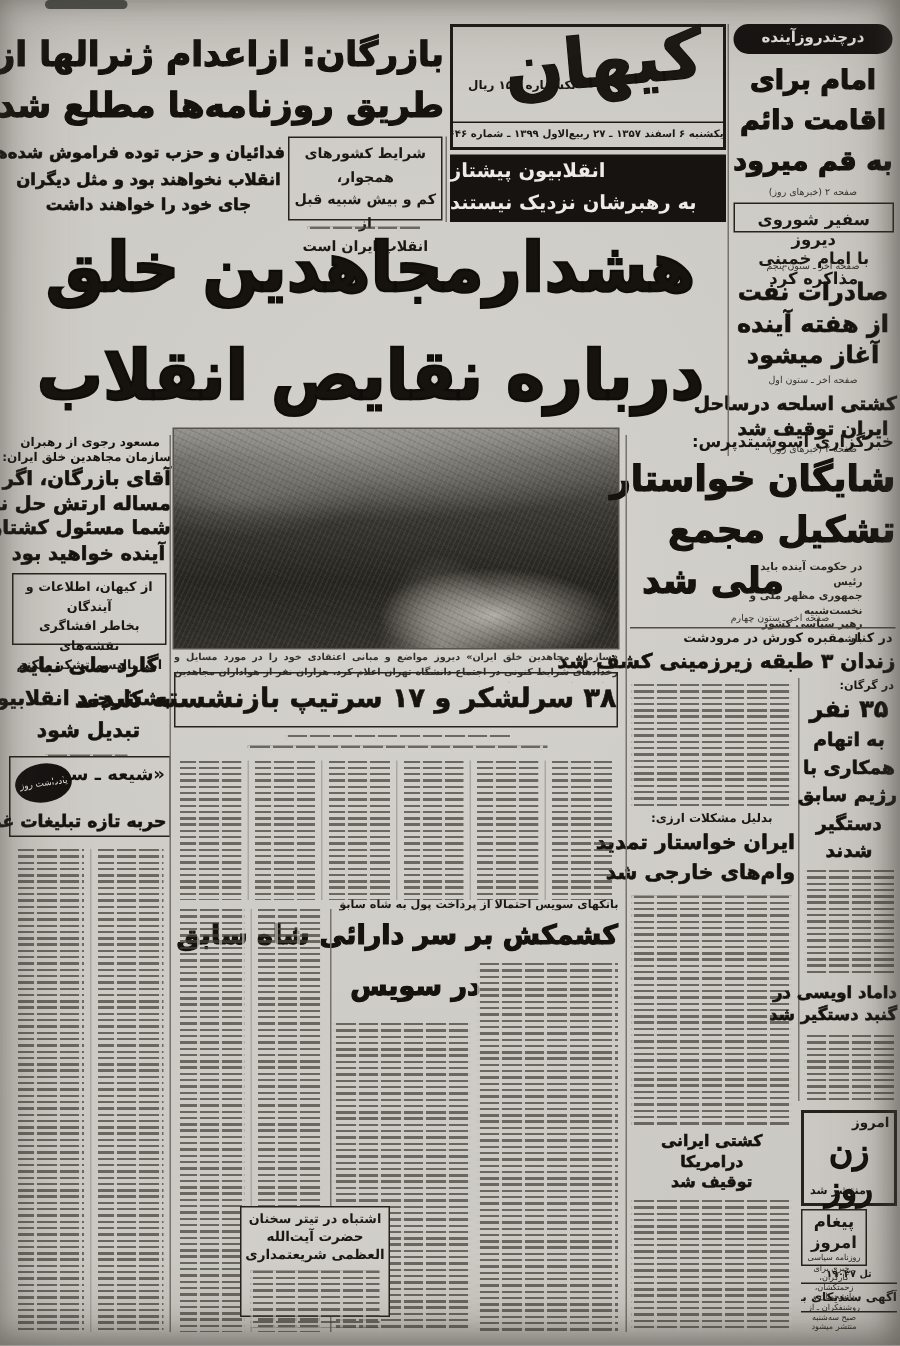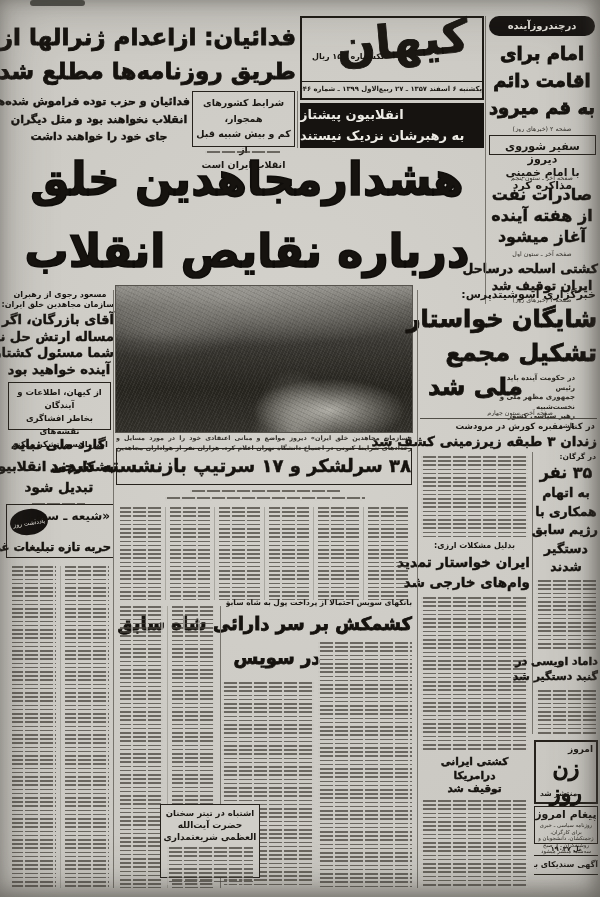--- a/index.html
+++ b/index.html
@@ -93,21 +93,21 @@
   #gorg-lines{left:534px;top:462px;width:64px;font-size:12.5px;line-height:18.5px}
   #gorg-lines .big{font-size:16px;line-height:22px}
   #gorg-sim1{left:536px;top:580px;width:60px;height:70px}
   #oveisi{left:534px;top:655px;width:64px;font-size:11px;line-height:14.5px}
   #gorg-sim2{left:536px;top:690px;width:60px;height:44px}
   
   #zan{left:534px;top:740px;width:64px;height:64px;border-width:2px}
   #zan-today{position:absolute;right:3px;top:2px;font-size:9px;font-weight:bold}
   #zan-logo{position:absolute;left:0;right:0;top:14px;font-size:22px;font-weight:normal;text-align:center;-webkit-text-stroke:1.2px #12100c;letter-spacing:-1px}
   #zan-pub{position:absolute;left:4px;bottom:4px;font-size:7.5px;font-weight:bold}
-  #peygham{left:534px;top:806px;width:64px;height:38px;border-width:1.2px}
+  #peygham{left:534px;top:806px;width:44px;height:38px;border-width:1.2px}
   #peygham-title{font-size:11px;font-weight:bold;text-align:center;line-height:14px;padding-top:1px}
   #peygham-body{font-size:5.4px;line-height:6.6px;padding:0 2px;text-align:center;color:#2c2922}
   #tel{left:534px;top:845px;width:64px;font-size:6.5px;text-align:center;font-weight:bold}
   #union{left:534px;top:855px;width:64px;border-top:1.5px solid #26221c;border-bottom:1.5px solid #26221c;font-size:8px;font-weight:bold;line-height:18px;text-align:center;white-space:nowrap;overflow:hidden}
   
   #gen-box{left:116px;top:448px;width:296px;height:37px;font-size:18px;line-height:34px}
   #gen-k1{left:190px;top:490px;width:150px;height:4px}
   #gen-k2{left:165px;top:497px;width:200px;height:4px}
   #gen-cols{left:116px;top:507px;width:296px;height:93px}
   #vr-swiss{left:220px;top:606px;height:282px}
@@ -137,21 +137,21 @@
     <div id="mh-logo">کیهان</div>
     <div id="mh-price">تکشماره ـ ۱۵ ریال</div>
     <div id="mh-date">یکشنبه ۶ اسفند ۱۳۵۷ ـ ۲۷ ربیع‌الاول ۱۳۹۹ ـ شماره ۱۰۶۴۶</div>
   </div>
   <div id="flash" class="abs">
     <div>انقلابیون پیشتاز</div>
     <div>به رهبرشان نزدیک نیستند</div>
   </div>
 
   <div id="lead-h" class="abs hl s2">
-    <div>فدائیان: ازاعدام ژنرالها از</div>
+    <div>بازرگان: ازاعدام ژنرالها از</div>
     <div>طریق روزنامه‌ها مطلع شدم</div>
   </div>
   <div id="lead-sub" class="abs hl s1">
     <div>فدائیان و حزب توده فراموش شده‌های</div>
     <div>انقلاب نخواهند بود و مثل دیگران</div>
     <div>جای خود را خواهند داشت</div>
   </div>
   <div id="lead-note" class="abs box">
     <div>شرایط کشورهای همجوار،</div>
     <div>کم و بیش شبیه قبل از</div>

